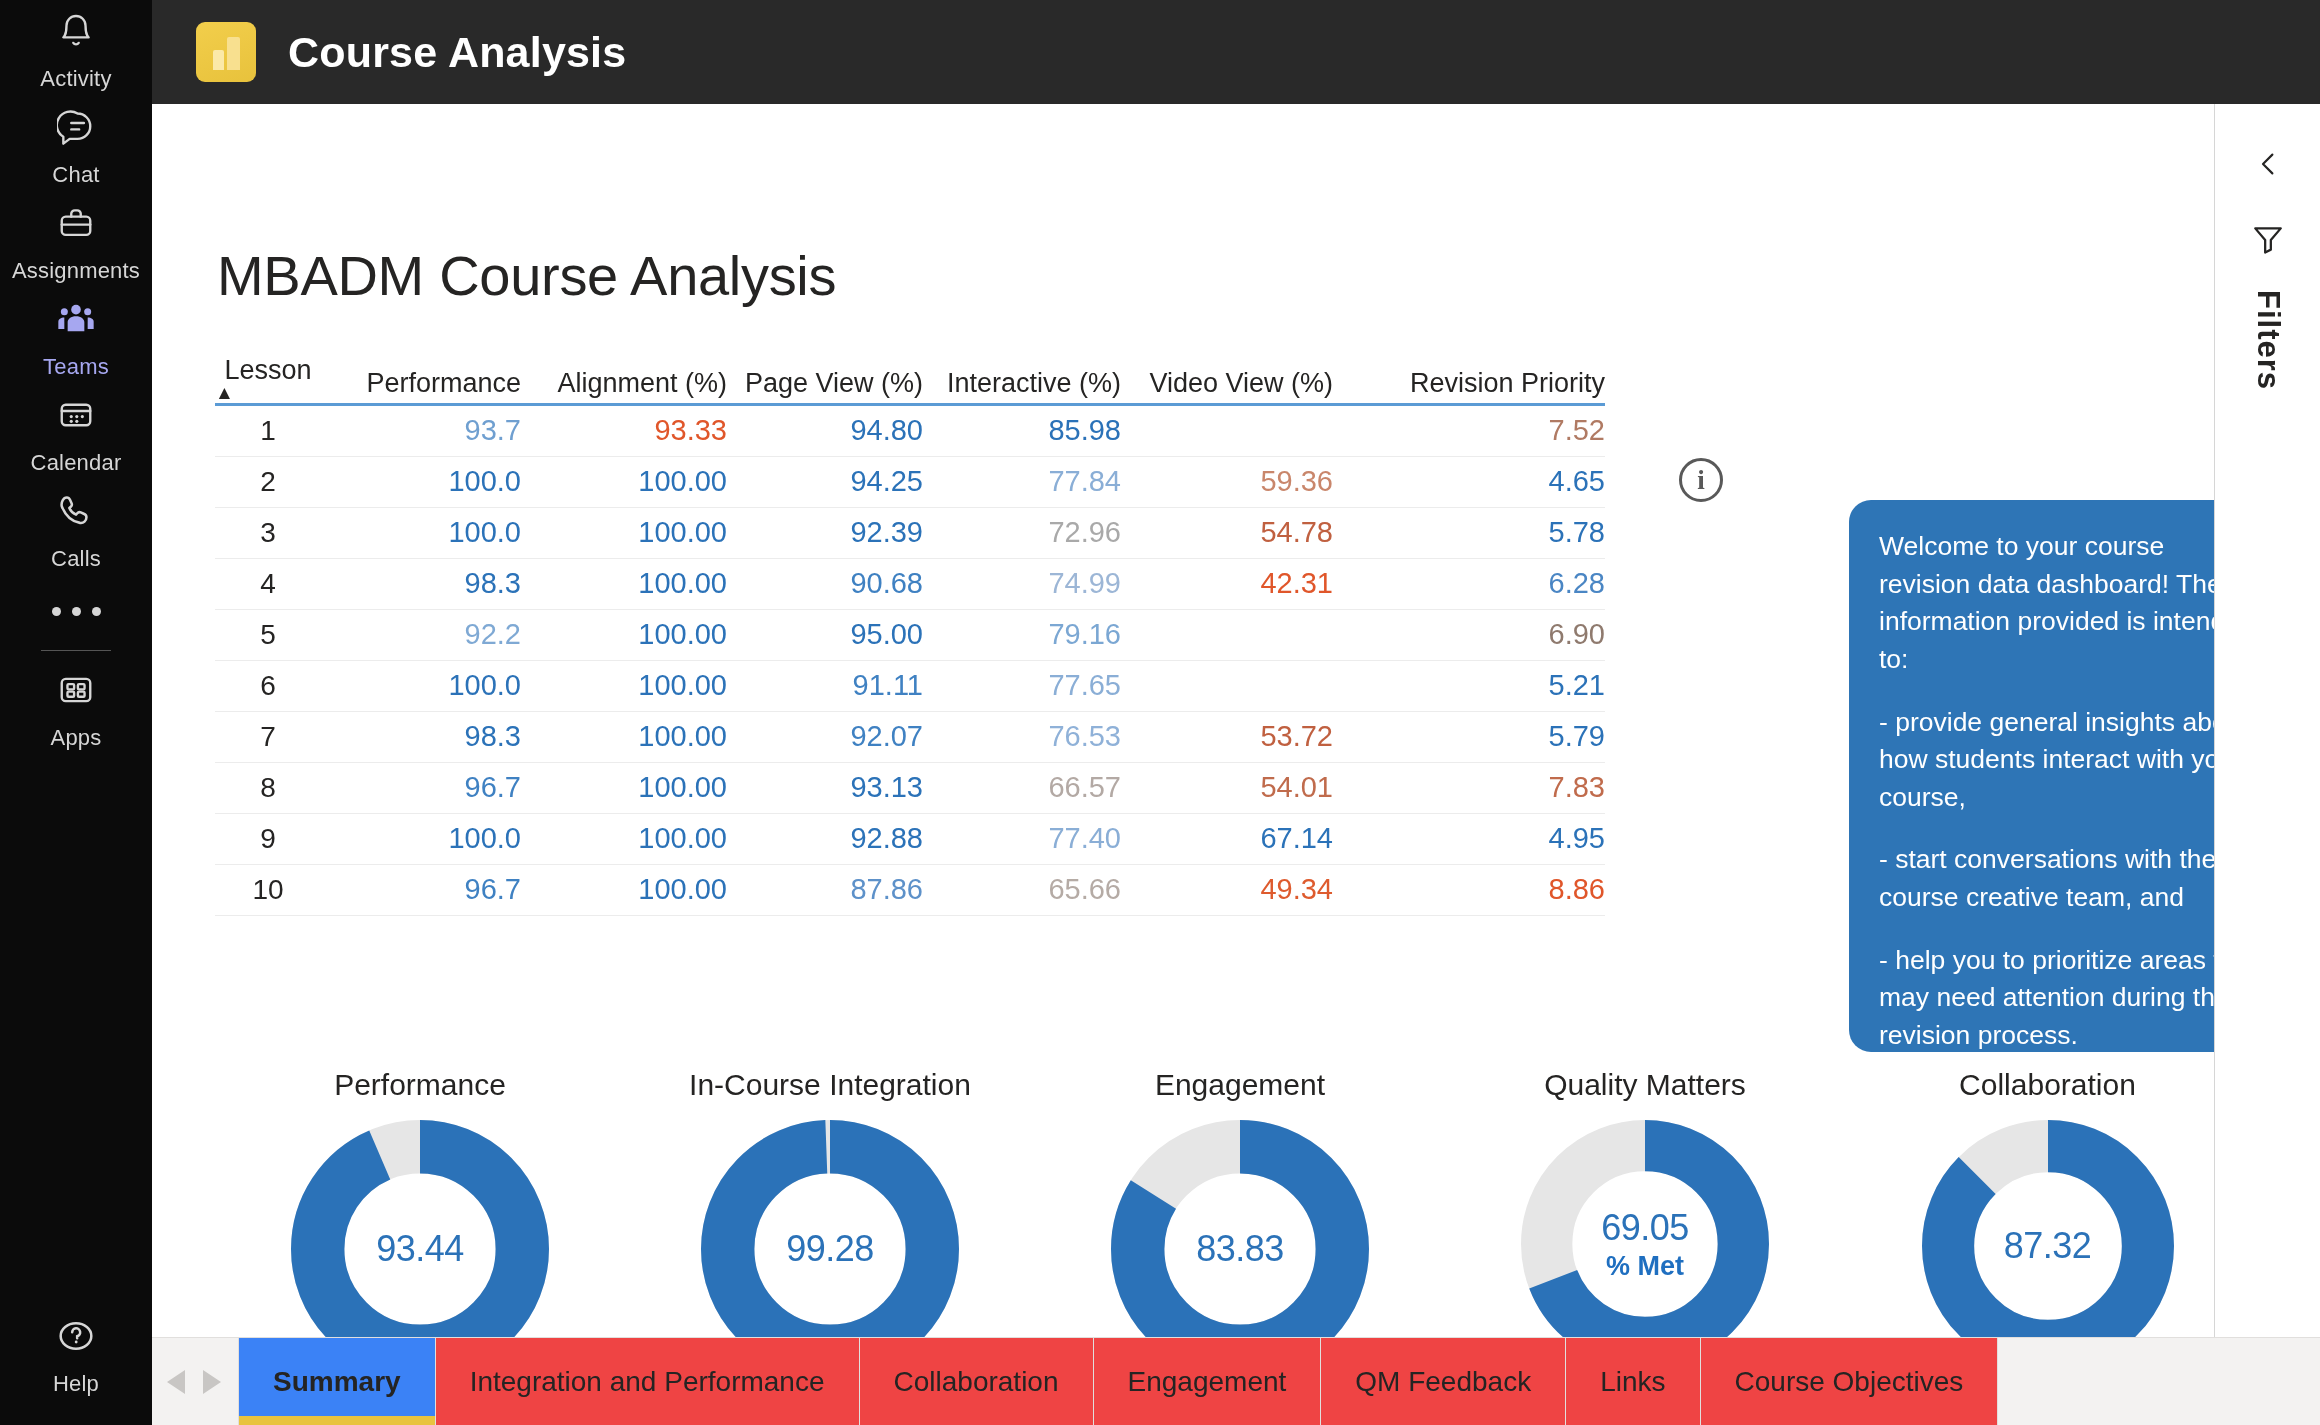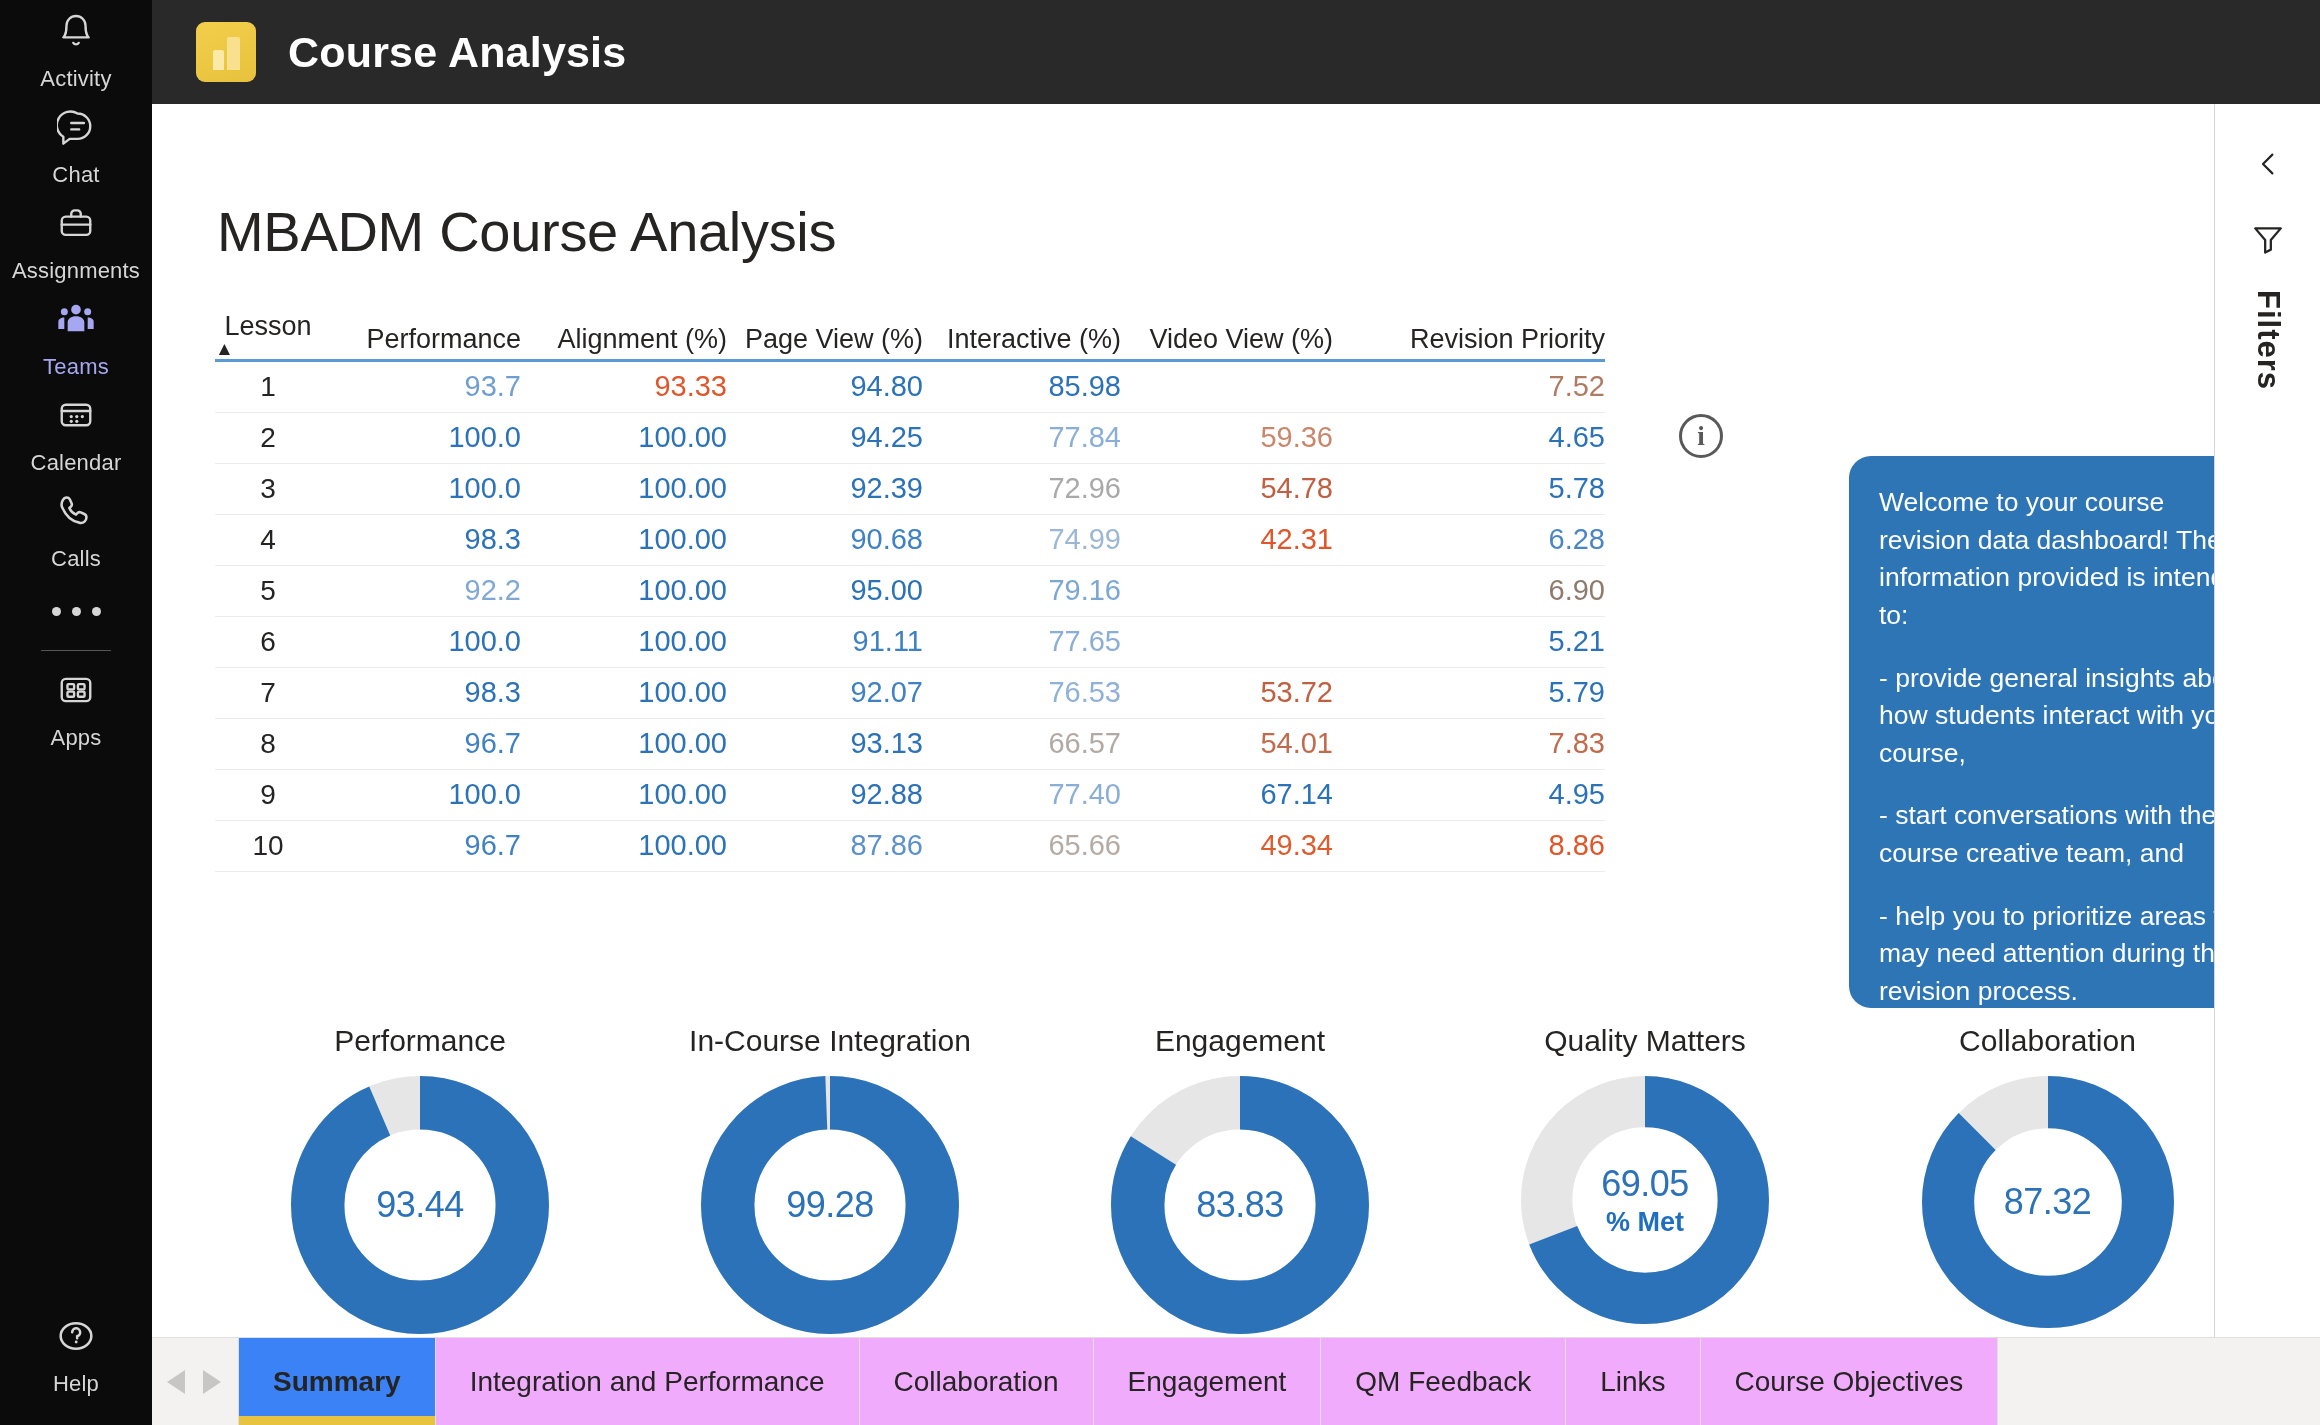--- a/index.html
+++ b/index.html
@@ -49,21 +49,21 @@
     width: 60px; height: 60px; border-radius: 9px;
     background: linear-gradient(160deg,#f2ce4b 0%,#e8c23c 100%);
     display: flex; align-items: flex-end; justify-content: center; padding-bottom: 12px; gap: 3px;
   }
   .pbi-icon .b1 { width: 11px; height: 20px; background: #fbe9a8; border-radius: 2px 2px 0 0; }
   .pbi-icon .b2 { width: 13px; height: 33px; background: #f8e08f; border-radius: 2px 2px 0 0; }
   .appbar-title { color: #fff; font-size: 43px; font-weight: bold; margin-left: 32px; letter-spacing: .2px; }
 
   
   .bodywrap { flex: 1 1 auto; display: flex; position: relative; background: #fff; min-height: 0; }
-  .canvas { flex: 1 1 auto; position: relative; background: #fff; overflow: hidden; }
+  .canvas { flex: 1 1 auto; position: relative; background: #fff; overflow: hidden; margin-top: 44px; }
 
   .report-title {
     position: absolute; left: 65px; top: 95px;
     font-size: 56px; color: #252423; font-weight: normal; letter-spacing: -.3px;
     white-space: nowrap;
   }
 
   
   .tbl { position: absolute; left: 63px; top: 207px; width: 1390px; }
   .tbl table { border-collapse: collapse; width: 100%; }
@@ -135,21 +135,21 @@
   
   .tabbar {
     flex: 0 0 88px; height: 88px; background: #f3f2f1;
     display: flex; align-items: stretch; border-top: 1px solid #e1dfdd;
   }
   .tab-navs { display: flex; align-items: center; gap: 8px; padding: 0 14px 0 12px; background: #f3f2f1; }
   .tnav { width: 26px; height: 30px; display: flex; align-items: center; justify-content: center; }
   .tab {
     display: flex; align-items: center; justify-content: center;
     padding: 0 34px; font-size: 28px; color: #252423;
-    border-right: 1px solid #e1dfdd; position: relative; background: #f0abfc;
+    border-right: 1px solid #e1dfdd; position: relative; background: #ef4444;
     white-space: nowrap;
   }
   .tab:first-of-type { border-left: 1px solid #e1dfdd; }
   .tab.active { background: #3b82f6; font-weight: bold; }
   .tab.active::after {
     content: ""; position: absolute; left: 0; right: 0; bottom: 0; height: 9px; background: #e8c33f;
   }
   .tabbar-tail { flex: 1 1 auto; background: #f3f2f1; }
 </style>
 </head>

